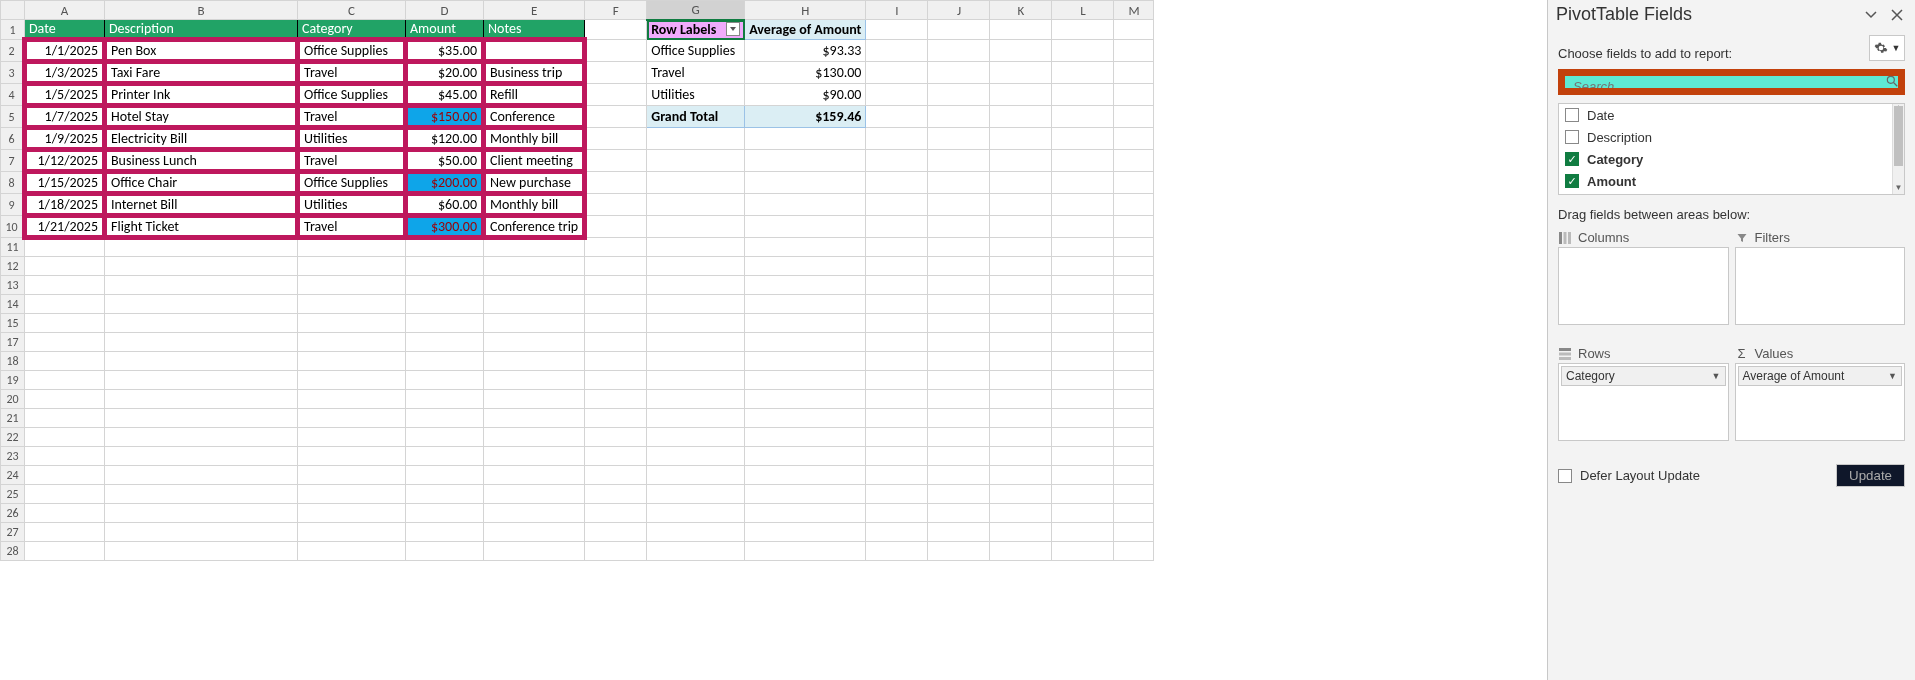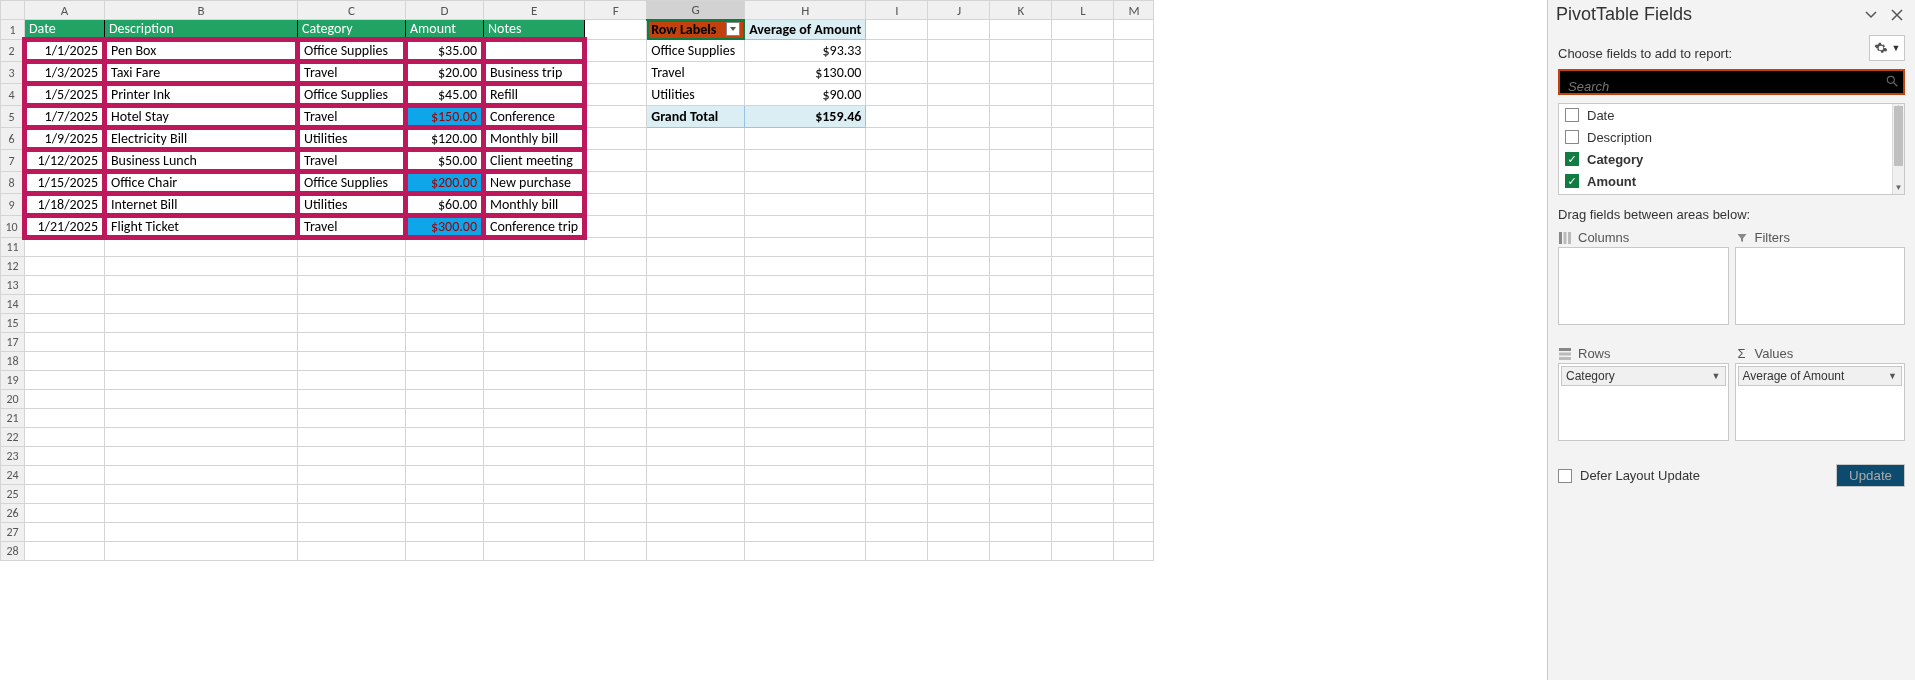--- a/index.html
+++ b/index.html
@@ -11,37 +11,37 @@
   .grid th { background: #f0f0f0; color: #555; text-align: center; font-weight: normal; }
   .grid th.rowhdr { width: 24px; min-width:24px; text-align: center; font-size: 12px; }
   .grid th.colhdr { text-align:center; font-size:13px; }
   .grid th.colhdr.sel { background:#d2d2d2; border-bottom:2px solid #107c41;}
   .grid td.hdr-green { background:#21a366; color:#fff; font-weight:normal; border:1px solid #000; }
   .grid td.data { border:5px solid #be185d; }
   .grid td.num { text-align:right; }
   .grid td.redfill { background:#0ea5e9; color:#9c0006; }
   .grid td.pvt-hdr { background:#dbeef4; border:1px solid #9bc2e6; font-weight:bold; }
   .grid td.pvt-total { background:#dbeef4; border:1px solid #9bc2e6; font-weight:bold; }
-  .grid td.selected-cell { outline:2px solid #107c41; outline-offset:-2px; background:#c2410c; }
+  .grid td.selected-cell { outline:2px solid #107c41; outline-offset:-2px; background:#f0abfc; }
   .dropdown-btn { display:inline-block; float:right; width:14px; height:14px; border:1px solid #888; background:#fff; position:relative; top:1px;}
   .dropdown-btn::after { content:""; position:absolute; left:3px; top:4px; border-left:3px solid transparent; border-right:3px solid transparent; border-top:4px solid #555;}
   
   .cA{width:80px} .cB{width:193px} .cC{width:108px} .cD{width:78px} .cE{width:99px} .cF{width:62px} .cG{width:98px} .cH{width:120px} .cI{width:62px} .cJ{width:62px} .cK{width:62px} .cL{width:62px} .cM{width:40px}
 
   
   .pivot-pane { width: 368px; height:680px; background:#f3f3f3; border-left:1px solid #c8c8c8; font-family:"Segoe UI",Arial,sans-serif; font-size:13px; color:#333; display:flex; flex-direction:column;}
   .pane-header { display:flex; align-items:center; padding:4px 8px; }
   .pane-title { font-size:18px; flex:1; }
   .pane-icon { width:20px; height:20px; display:flex; align-items:center; justify-content:center; cursor:pointer; color:#555; margin-left:6px;}
   .pane-sub { padding:6px 10px 4px; display:flex; align-items:flex-end;}
   .pane-sub-text { flex:1; font-size:13px;}
   .gear-btn { width:36px; height:26px; border:1px solid #c8c8c8; background:#fff; display:flex; align-items:center; justify-content:center; cursor:pointer;}
   .gear-btn .chev { margin-left:4px; font-size:9px;}
   .search-wrap { margin:4px 10px 8px; position:relative;}
-  .search-wrap input { width:100%; height:26px; padding:10px 26px 2px 8px; border:2px solid #c2410c; background:#000000; font-size:13px; font-style:italic; color:#666;}
+  .search-wrap input { width:100%; height:26px; padding:10px 26px 2px 8px; border:7px solid #c2410c; background:#5eead4; font-size:13px; font-style:italic; color:#666;}
   .search-wrap .sicon { position:absolute; right:6px; top:5px; color:#666;}
   .field-list { margin:0 10px; border:1px solid #c8c8c8; background:#fff; height:92px; overflow:hidden; position:relative;}
   .field-list .row { display:flex; align-items:center; height:22px; padding:0 6px;}
   .field-list .cb { width:14px; height:14px; border:1px solid #888; margin-right:8px; display:inline-flex; align-items:center; justify-content:center; background:#fff;}
   .field-list .cb.checked { background:#107c41; border-color:#107c41; color:#fff; font-size:11px;}
   .field-list .lbl { font-size:13px;}
   .field-list .lbl.bold { font-weight:bold;}
   .field-list .scroll { position:absolute; right:0; top:0; bottom:0; width:12px; background:#f0f0f0; border-left:1px solid #ddd;}
   .field-list .scroll .thumb{ position:absolute; left:1px; right:1px; top:2px; height:60px; background:#c0c0c0;}
   .field-list .scroll .arr{position:absolute;left:0;right:0;height:12px;text-align:center;font-size:8px;color:#666;}
@@ -50,21 +50,21 @@
   .drag-label { padding:12px 10px 6px; font-size:13px;}
   .areas { display:grid; grid-template-columns:1fr 1fr; grid-template-rows:110px 110px; gap:6px; padding:0 10px;}
   .area-box { border:0; }
   .area-title { font-size:13px; color:#555; display:flex; align-items:center; gap:6px; padding:2px 0;}
   .area-body { background:#fff; border:1px solid #c8c8c8; height:78px; padding:2px;}
   .area-body .chip { background:#f0f0f0; border:1px solid #c8c8c8; padding:2px 4px; font-size:12px; display:flex; align-items:center; justify-content:space-between; cursor:pointer;}
   .area-body .chip .chev{font-size:9px;color:#555;}
   .area-ico { width:14px; display:inline-flex; justify-content:center; }
   .defer-row { display:flex; align-items:center; padding:10px; gap:8px;}
   .defer-row .cb { width:14px;height:14px;border:1px solid #888;background:#fff;}
-  .defer-row .btn { margin-left:auto; padding:3px 12px; border:1px solid #c8c8c8; background:#0c4a6e; color:#aaa;}
+  .defer-row .btn { margin-left:auto; padding:3px 12px; border:1px solid #c8c8c8; background:#0f172a; color:#aaa;}
   svg{display:block}
 </style>
 </head>
 <body>
 
 <div class="app">
   <div class="sheet-area">
     <table class="grid">
       <tbody>
           <tr>

